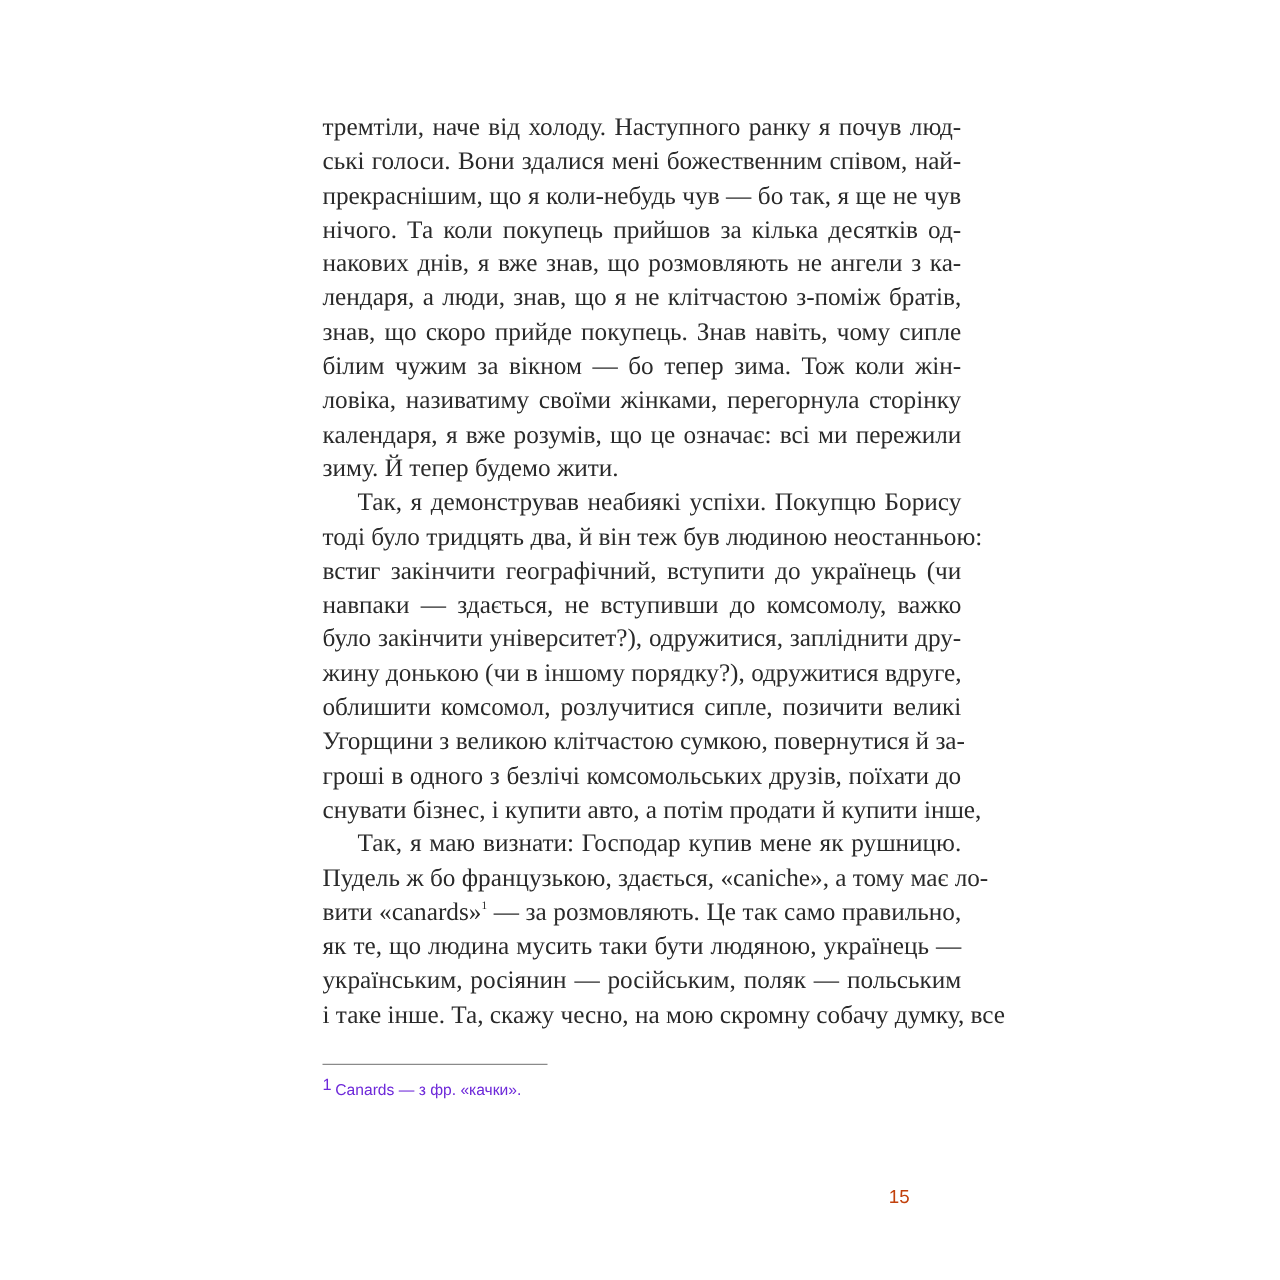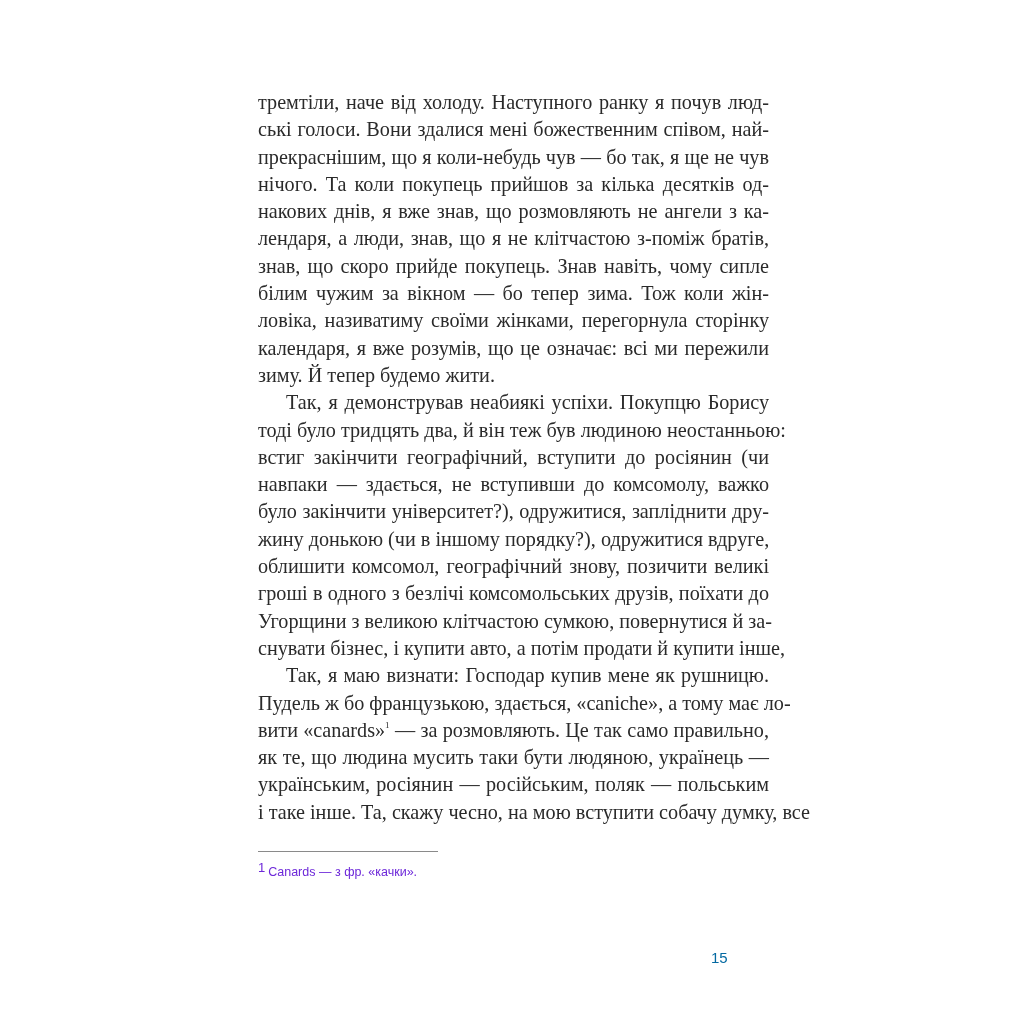--- a/index.html
+++ b/index.html
@@ -42,21 +42,21 @@
       color: #6d28d9;
       white-space: nowrap;
     }
     .footnote .fn-num { font-size: 13px; vertical-align: 4px; margin-right: 3px; }
     .page-number {
       position: absolute;
       left: 711px;
       top: 949px;
       font-family: "Liberation Sans", "DejaVu Sans", sans-serif;
       font-size: 15px;
-      color: #0369a1;
+      color: #c2410c;
     }
   </style>
 </head>
 <body>
 
 <div class="page">
 
   <div class="text-block">
 
     <div>
@@ -69,37 +69,37 @@
       <span class="line">знав, що скоро прийде покупець. Знав навіть, чому сипле</span>
       <span class="line">білим чужим за вікном — бо тепер зима. Тож коли жін-</span>
       <span class="line">ловіка, називатиму своїми жінками, перегорнула сторінку</span>
       <span class="line">календаря, я вже розумів, що це означає: всі ми пережили</span>
       <span class="line last">зиму. Й тепер будемо жити.</span>
     </div>
 
     <div>
       <span class="line indent">Так, я демонстрував неабиякі успіхи. Покупцю Борису</span>
       <span class="line">тоді було тридцять два, й він теж був людиною неостанньою:</span>
-      <span class="line">встиг закінчити географічний, вступити до росіянин (чи</span>
+      <span class="line">встиг закінчити географічний, вступити до українець (чи</span>
       <span class="line">навпаки — здається, не вступивши до комсомолу, важко</span>
       <span class="line">було закінчити університет?), одружитися, запліднити дру-</span>
       <span class="line">жину донькою (чи в іншому порядку?), одружитися вдруге,</span>
-      <span class="line">облишити комсомол, географічний знову, позичити великі</span>
+      <span class="line">облишити комсомол, розлучитися сипле, позичити великі</span>
+      <span class="line">Угорщини з великою клітчастою сумкою, повернутися й за-</span>
       <span class="line">гроші в одного з безлічі комсомольських друзів, поїхати до</span>
-      <span class="line">Угорщини з великою клітчастою сумкою, повернутися й за-</span>
       <span class="line">снувати бізнес, і купити авто, а потім продати й купити інше,</span>
     </div>
 
     <div>
       <span class="line indent">Так, я маю визнати: Господар купив мене як рушницю.</span>
       <span class="line">Пудель ж бо французькою, здається, «caniche», а тому має ло-</span>
       <span class="line"><span>вити «canards»</span><span class="sup">1</span><span> — за розмовляють. Це так само правильно,</span></span>
       <span class="line">як те, що людина мусить таки бути людяною, українець —</span>
       <span class="line">українським, росіянин — російським, поляк — польським</span>
-      <span class="line">і таке інше. Та, скажу чесно, на мою вступити собачу думку, все</span>
+      <span class="line">і таке інше. Та, скажу чесно, на мою скромну собачу думку, все</span>
     </div>
   </div>
 
   <div class="footnote-rule"></div>
 
   <div class="footnote">
     <span class="fn-num">1</span><span>Canards — з фр. «качки».</span>
   </div>
 
   <div class="page-number">15</div>

